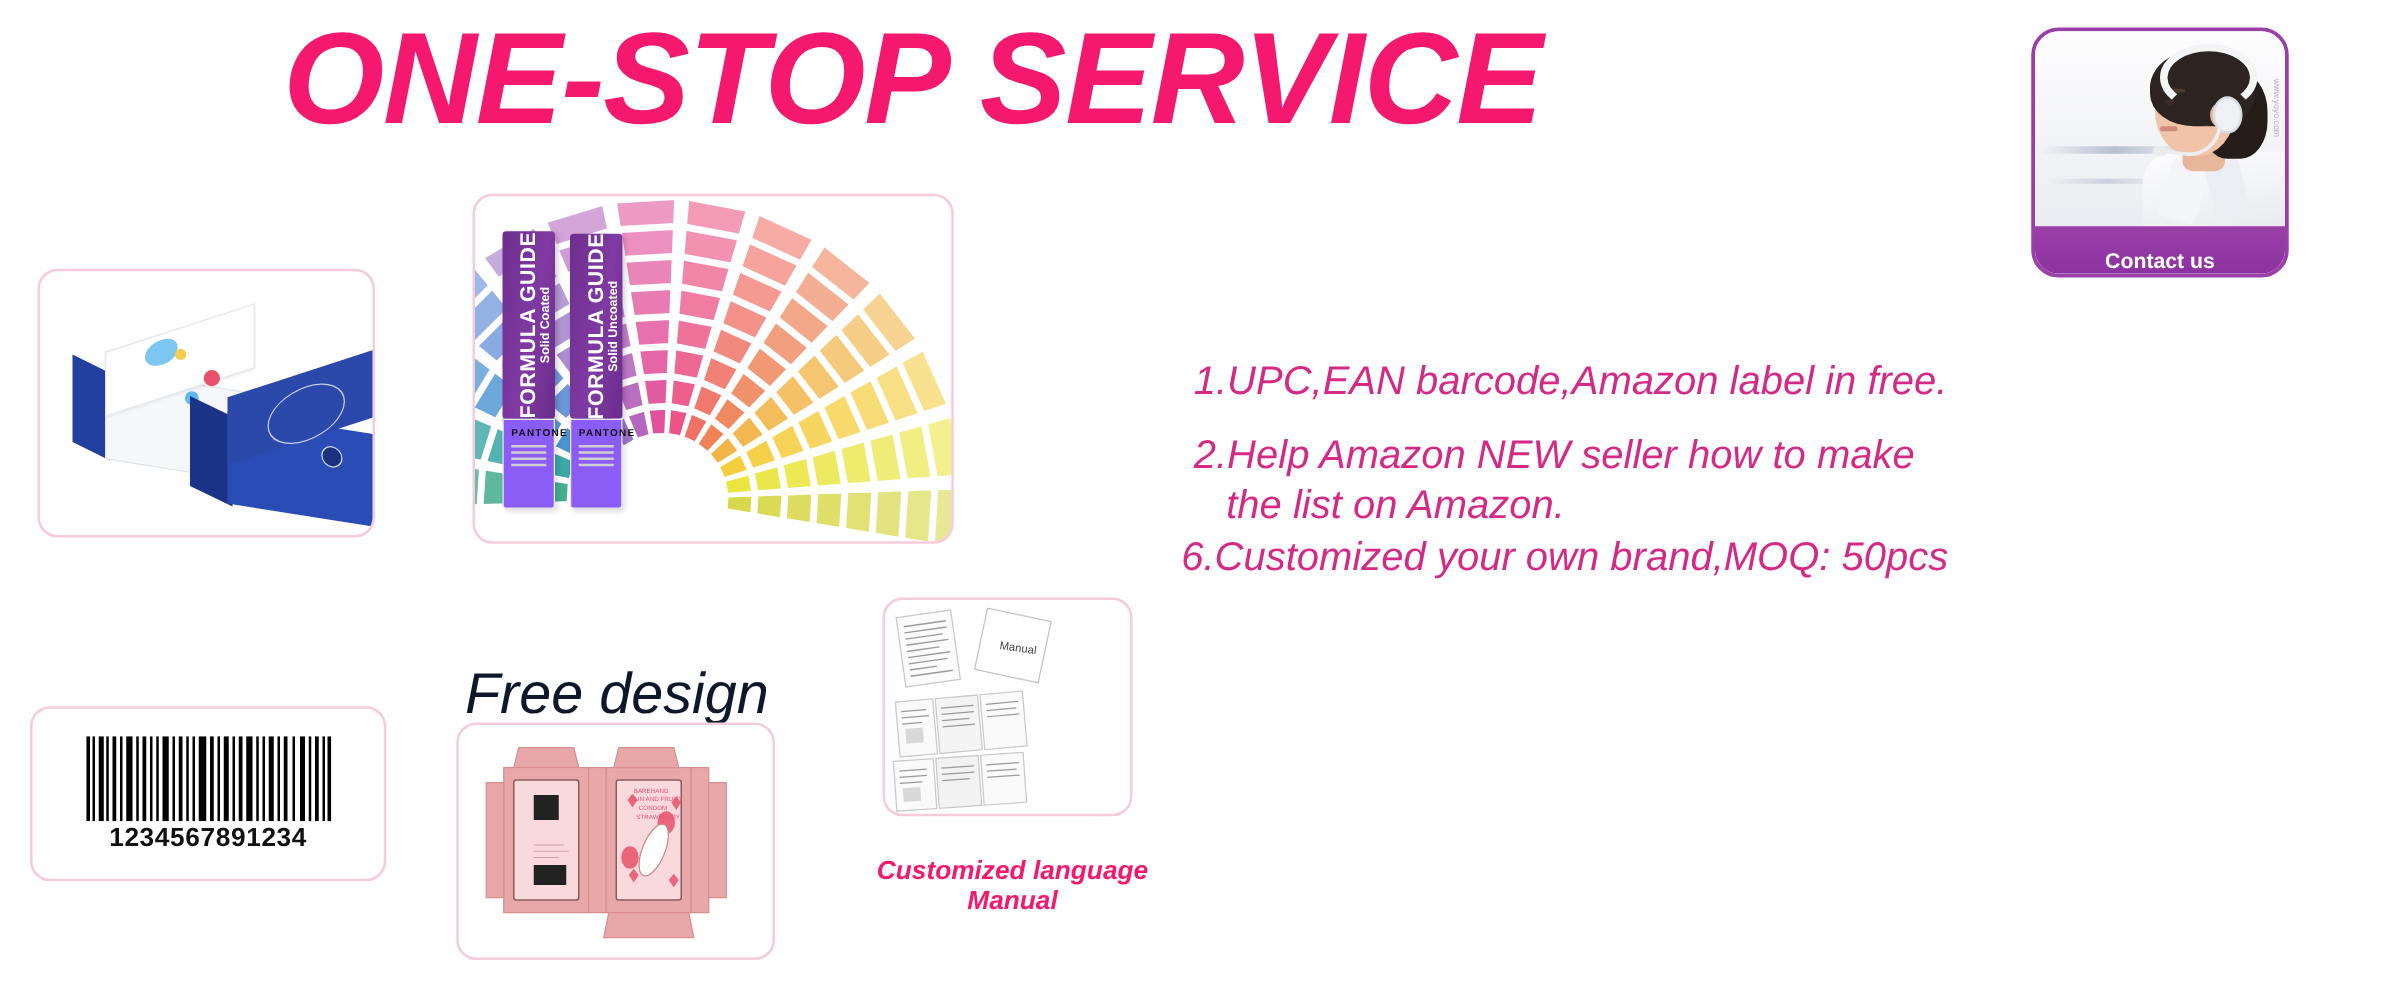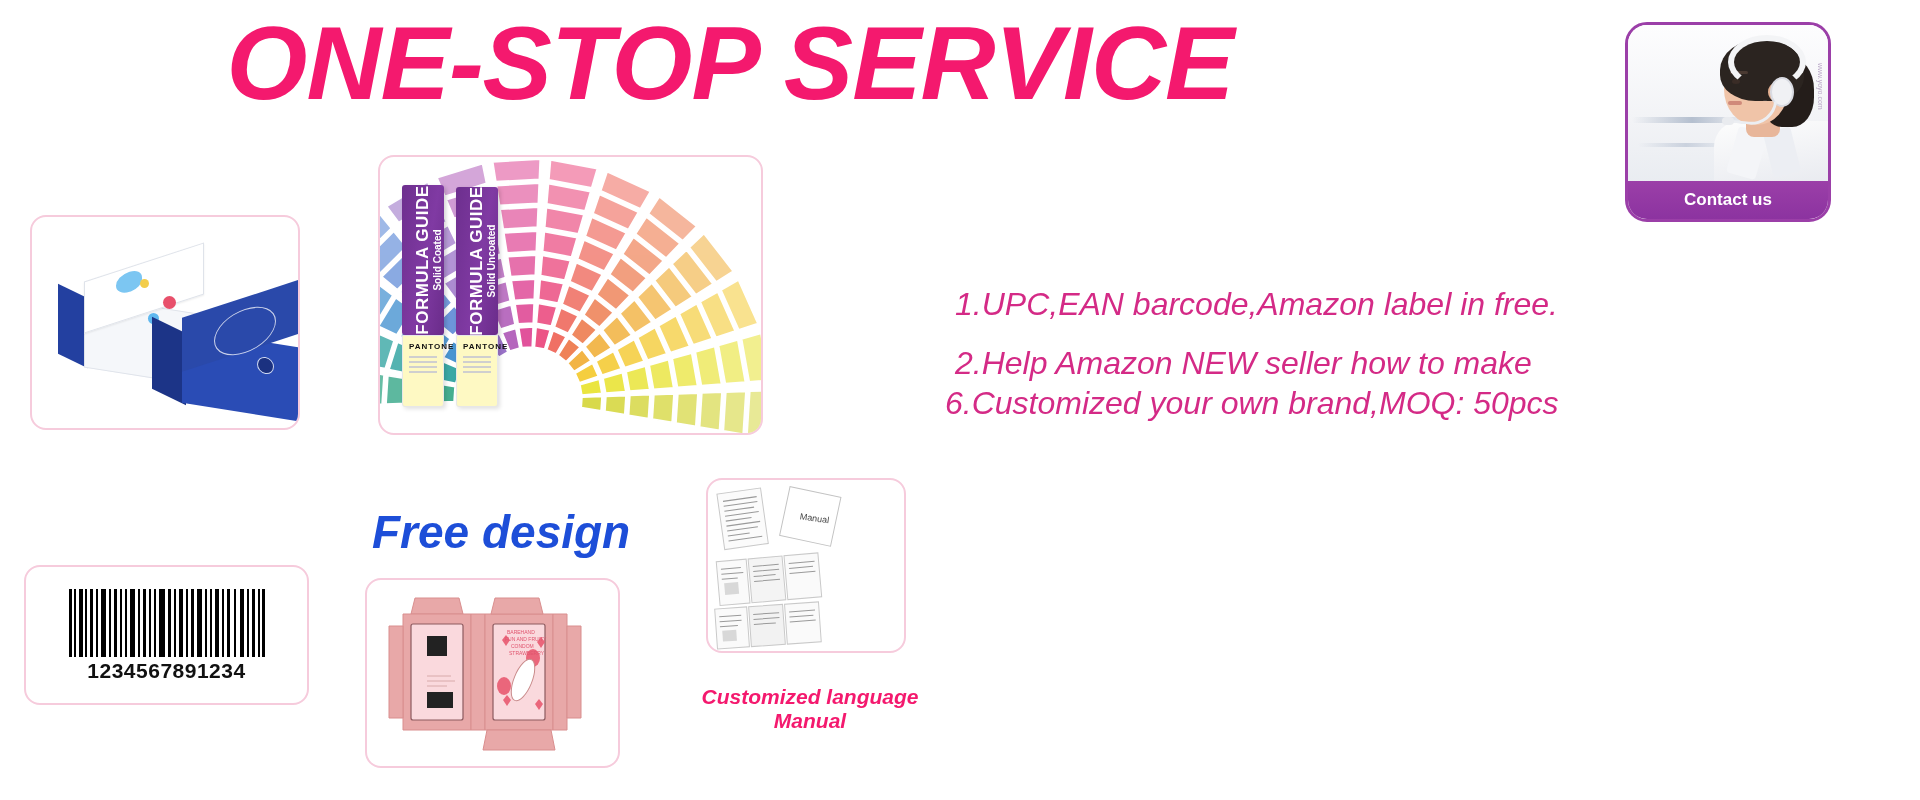--- a/index.html
+++ b/index.html
@@ -93,36 +93,36 @@
     transform:translate(-50%,-50%) rotate(-90deg);
     color:#fff; font-weight:bold; font-size:17px; white-space:nowrap;
     letter-spacing:.5px;
   }
   .guide .gsub{
     position:absolute; left:50%; top:50%;
     transform:translate(calc(-50% + 14px),-50%) rotate(-90deg);
     color:#fff; font-size:10px; white-space:nowrap; font-weight:bold;
   }
   .guidefoot{
-    position:absolute; background:#fef9c3; border:1px solid #e7e7e7;
+    position:absolute; background:#8b5cf6; border:1px solid #e7e7e7;
     border-radius:0 0 3px 3px; box-shadow:2px 2px 4px rgba(0,0,0,.12);
   }
   .guidefoot .pan{
     position:absolute; left:6px; top:6px; font-size:8px; font-weight:bold;
     letter-spacing:1px; color:#111;
   }
   .guidefoot .lines{
     position:absolute; left:6px; top:20px; right:6px;
   }
   .guidefoot .lines i{ display:block; height:2px; background:#cfcfcf; margin-bottom:3px; }
 
   
   .freedesign{
-    position:absolute; left:372px; top:505px;
-    font-size:46px; font-style:italic; font-weight:bold; color:#1d4ed8;
+    position:absolute; left:372px; top:527px;
+    font-size:46px; font-style:italic; font-weight:normal; color:#0f172a;
     white-space:nowrap;
   }
 
   
   .dielinecard{ left:365px; top:578px; width:255px; height:190px; }
 
   
   .manualcard{ left:706px; top:478px; width:200px; height:175px; }
   .manualcap{
     position:absolute; left:690px; top:685px; width:240px; text-align:center;
@@ -176,21 +176,21 @@
   .cp-boom{ left:100px; top:74px; width:48px; height:26px; border:3px solid #eceef2;
     border-radius:0 0 40px 0; border-top:none; border-left:none; transform:rotate(6deg); }
   .cp-mic{ left:94px; top:92px; width:12px; height:8px; border-radius:4px; background:#e9ebef; }
   .cp-brow{ left:102px; top:46px; width:18px; height:3px; border-radius:2px; background:#4a3a32; }
   .cp-eye{ left:104px; top:54px; width:8px; height:5px; border-radius:50%; background:#3a2c26; }
   .cp-mouth{ left:100px; top:76px; width:14px; height:4px; border-radius:3px; background:#d08a7a; }
   .cp-wm{ right:4px; top:38px; font-size:7px; color:#b9a7c6; writing-mode:vertical-rl; }
   .contact .bar{
     position:absolute; left:0; right:0; bottom:0; height:38px;
     background:linear-gradient(180deg,#9B3FA8,#8C33A0);
-    display:flex; align-items:center; justify-content:center;
+    display:flex; align-items:flex-end; justify-content:center;
   }
   .contact .bar span{ color:#fff; font-size:17px; font-weight:bold; }
 </style>
 </head>
 <body>
 
 <div class="stage">
 
   <div class="headline">ONE-STOP SERVICE</div>
 
@@ -492,20 +492,21 @@
   </div>
 
   <div class="manualcap">
     <div>Customized language</div>
     <div>Manual</div>
   </div>
 
   <div class="bullets">
     <div class="ln l1">1.UPC,EAN barcode,Amazon label in free.</div>
     <div class="ln l3">2.Help Amazon NEW seller how to make</div>
+    <div class="ln l3b">the list on Amazon.</div>
     <div class="ln l4">6.Customized your own brand,MOQ: 50pcs</div>
   </div>
 
   <div class="contact">
     <div class="photo">
       <div class="cp cp-streak1"></div>
       <div class="cp cp-streak2"></div>
       <div class="cp cp-body"></div>
       <div class="cp cp-collarL"></div>
       <div class="cp cp-collarR"></div>

